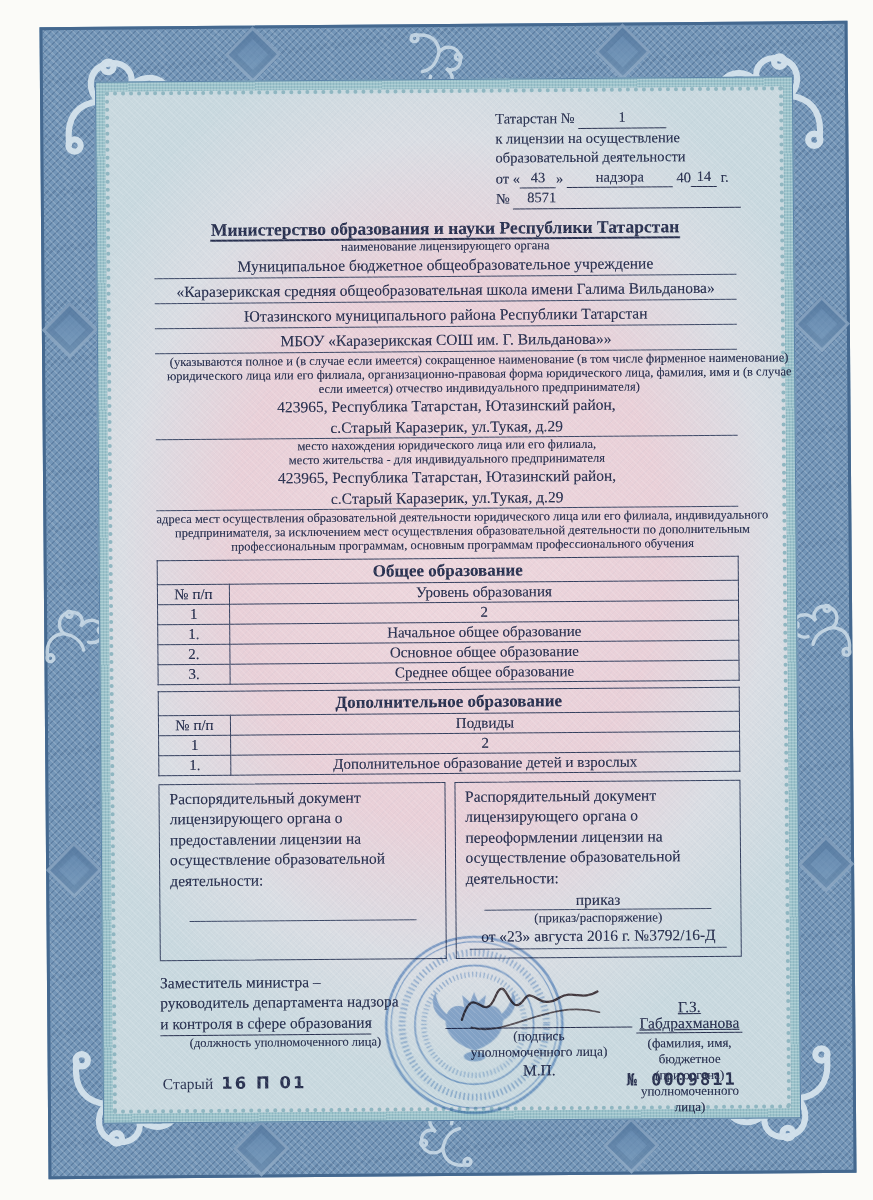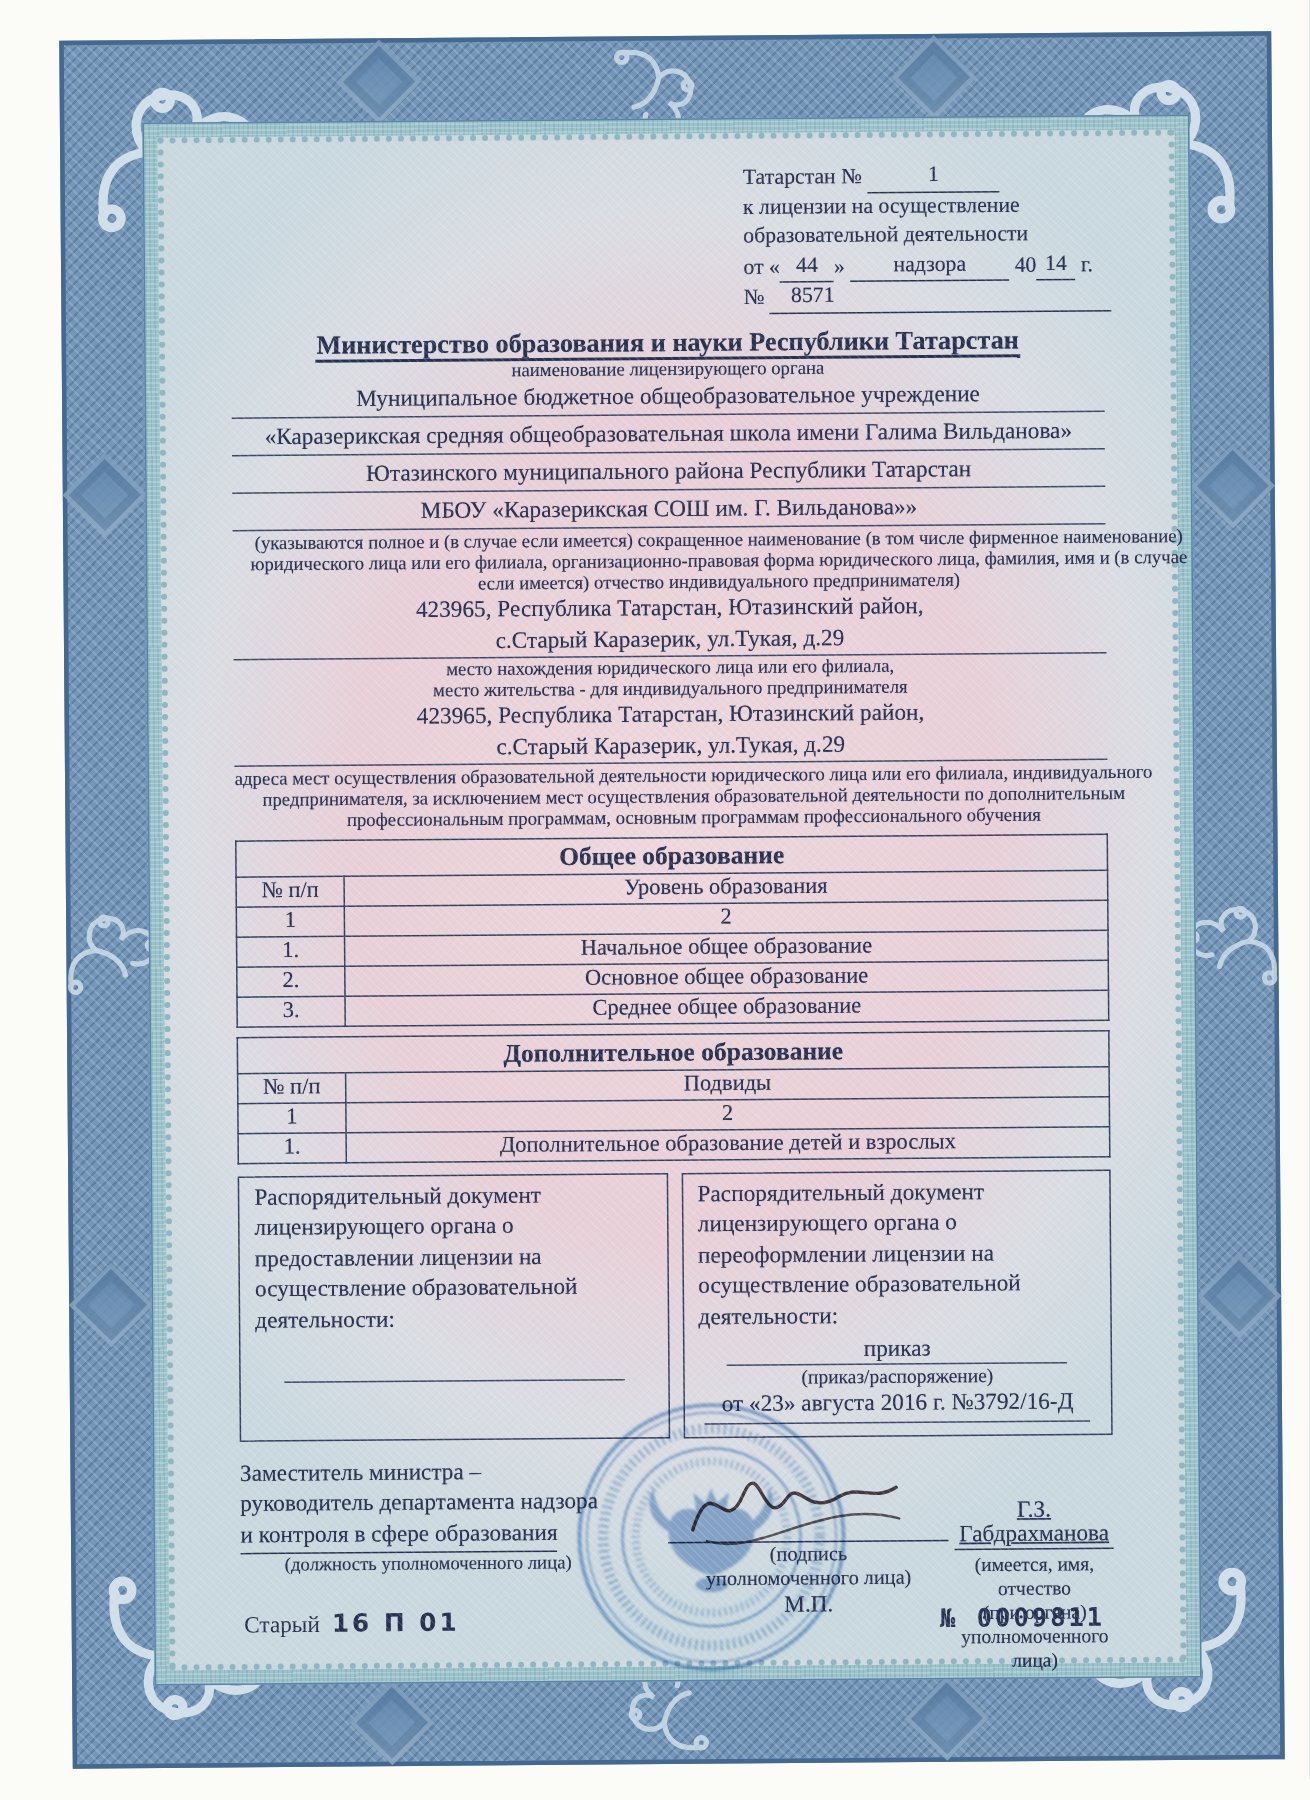--- a/index.html
+++ b/index.html
@@ -137,21 +137,21 @@
 
     <div class="inner-band"></div>
 
     <div class="paper">
       <div class="content">
 
         <div class="hdr">
           <div><span>Татарстан №</span> <span class="u u-app">1</span></div>
           <div>к лицензии на осуществление</div>
           <div>образовательной деятельности</div>
-          <div><span>от «</span><span class="u u-day">44</span><span>»</span> <span class="u u-mon">надзора</span> <span>40</span><span class="u u-yr">14</span> <span>г.</span></div>
+          <div><span>от «</span><span class="u u-day">43</span><span>»</span> <span class="u u-mon">надзора</span> <span>40</span><span class="u u-yr">14</span> <span>г.</span></div>
           <div><span>№</span> <span class="u u-no">8571</span></div>
         </div>
 
         <div class="title"><span>Министерство образования и науки Республики Татарстан</span></div>
         <div class="cap">наименование лицензирующего органа</div>
 
         <div class="orgline">Муниципальное бюджетное общеобразовательное учреждение</div>
         <div class="orgline">«Каразерикская средняя общеобразовательная школа имени Галима Вильданова»</div>
         <div class="orgline">Ютазинского муниципального района Республики Татарстан</div>
         <div class="orgline">МБОУ «Каразерикская СОШ им. Г. Вильданова»»</div>
@@ -249,21 +249,21 @@
                 <path d="M20 60 C58 72 100 30 156 45" stroke="#35292f" stroke-width="1.8" fill="none" stroke-linecap="round" opacity=".8"></path>
               </svg>
               <div class="sig-line"></div>
             </div>
             <div>(подпись</div>
             <div>уполномоченного лица)</div>
             <div class="mp">М.П.</div>
           </div>
           <div class="sig-right">
             <div><span class="name">Г.З. Габдрахманова</span></div>
-            <div>(имеется, имя, отчество</div>
+            <div>(фамилия, имя, бюджетное</div>
             <div>(при органа)</div>
             <div>уполномоченного лица)</div>
           </div>
         </div>
 
       </div>
 
       <svg class="stamp" viewBox="0 0 190 190">
         <defs>
             <filter id="blr" x="-10%" y="-10%" width="120%" height="120%">

